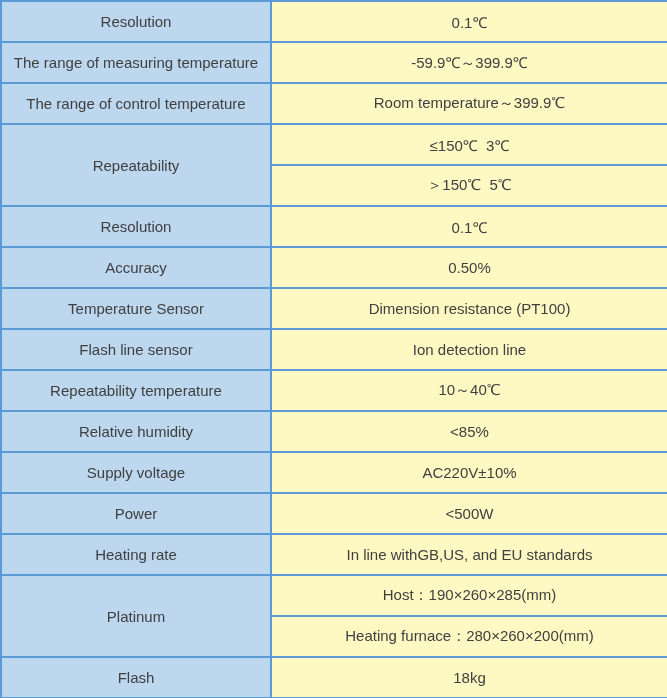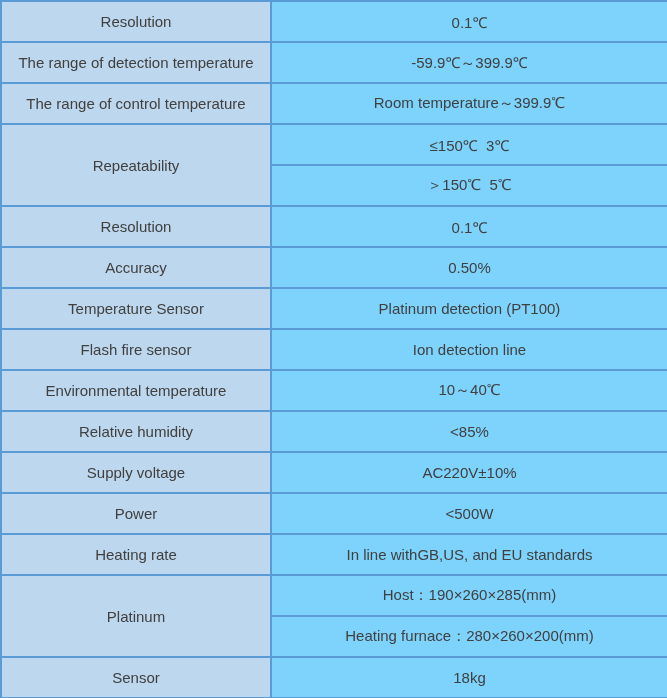--- a/index.html
+++ b/index.html
@@ -26,39 +26,39 @@
     color: #404040;
     text-align: center;
     vertical-align: middle;
     white-space: pre-wrap;
     padding: 0 4px;
   }
   table.spec-table th {
     background: #bdd7ee;
   }
   table.spec-table td {
-    background: #7dd3fc;
+    background: #fef9c3;
   }
 </style>
 </head>
 <body>
 
 <div class="spec-wrap">
   <table class="spec-table">
     <colgroup>
       <col class="col-label">
       <col class="col-value">
     </colgroup>
     <tbody>
       <tr>
         <th>Resolution</th>
         <td>0.1℃</td>
       </tr>
       <tr>
-        <th>The range of detection temperature</th>
+        <th>The range of measuring temperature</th>
         <td>-59.9℃～399.9℃</td>
       </tr>
       <tr>
         <th>The range of control temperature</th>
         <td>Room temperature～399.9℃</td>
       </tr>
       <tr>
         <th rowspan="2">Repeatability</th>
         <td>≤150℃  3℃</td>
       </tr>
@@ -68,28 +68,28 @@
       <tr>
         <th>Resolution</th>
         <td>0.1℃</td>
       </tr>
       <tr>
         <th>Accuracy</th>
         <td>0.50%</td>
       </tr>
       <tr>
         <th>Temperature Sensor</th>
-        <td>Platinum detection (PT100)</td>
+        <td>Dimension resistance (PT100)</td>
       </tr>
       <tr>
-        <th>Flash fire sensor</th>
+        <th>Flash line sensor</th>
         <td>Ion detection line</td>
       </tr>
       <tr>
-        <th>Environmental temperature</th>
+        <th>Repeatability temperature</th>
         <td>10～40℃</td>
       </tr>
       <tr>
         <th>Relative humidity</th>
         <td>&lt;85%</td>
       </tr>
       <tr>
         <th>Supply voltage</th>
         <td>AC220V±10%</td>
       </tr>
@@ -102,18 +102,18 @@
         <td>In line withGB,US, and EU standards</td>
       </tr>
       <tr>
         <th rowspan="2">Platinum</th>
         <td>Host：190×260×285(mm)</td>
       </tr>
       <tr>
         <td>Heating furnace：280×260×200(mm)</td>
       </tr>
       <tr>
-        <th>Sensor</th>
+        <th>Flash</th>
         <td>18kg</td>
       </tr>
     </tbody>
   </table>
 </div>
 
 </body></html>

